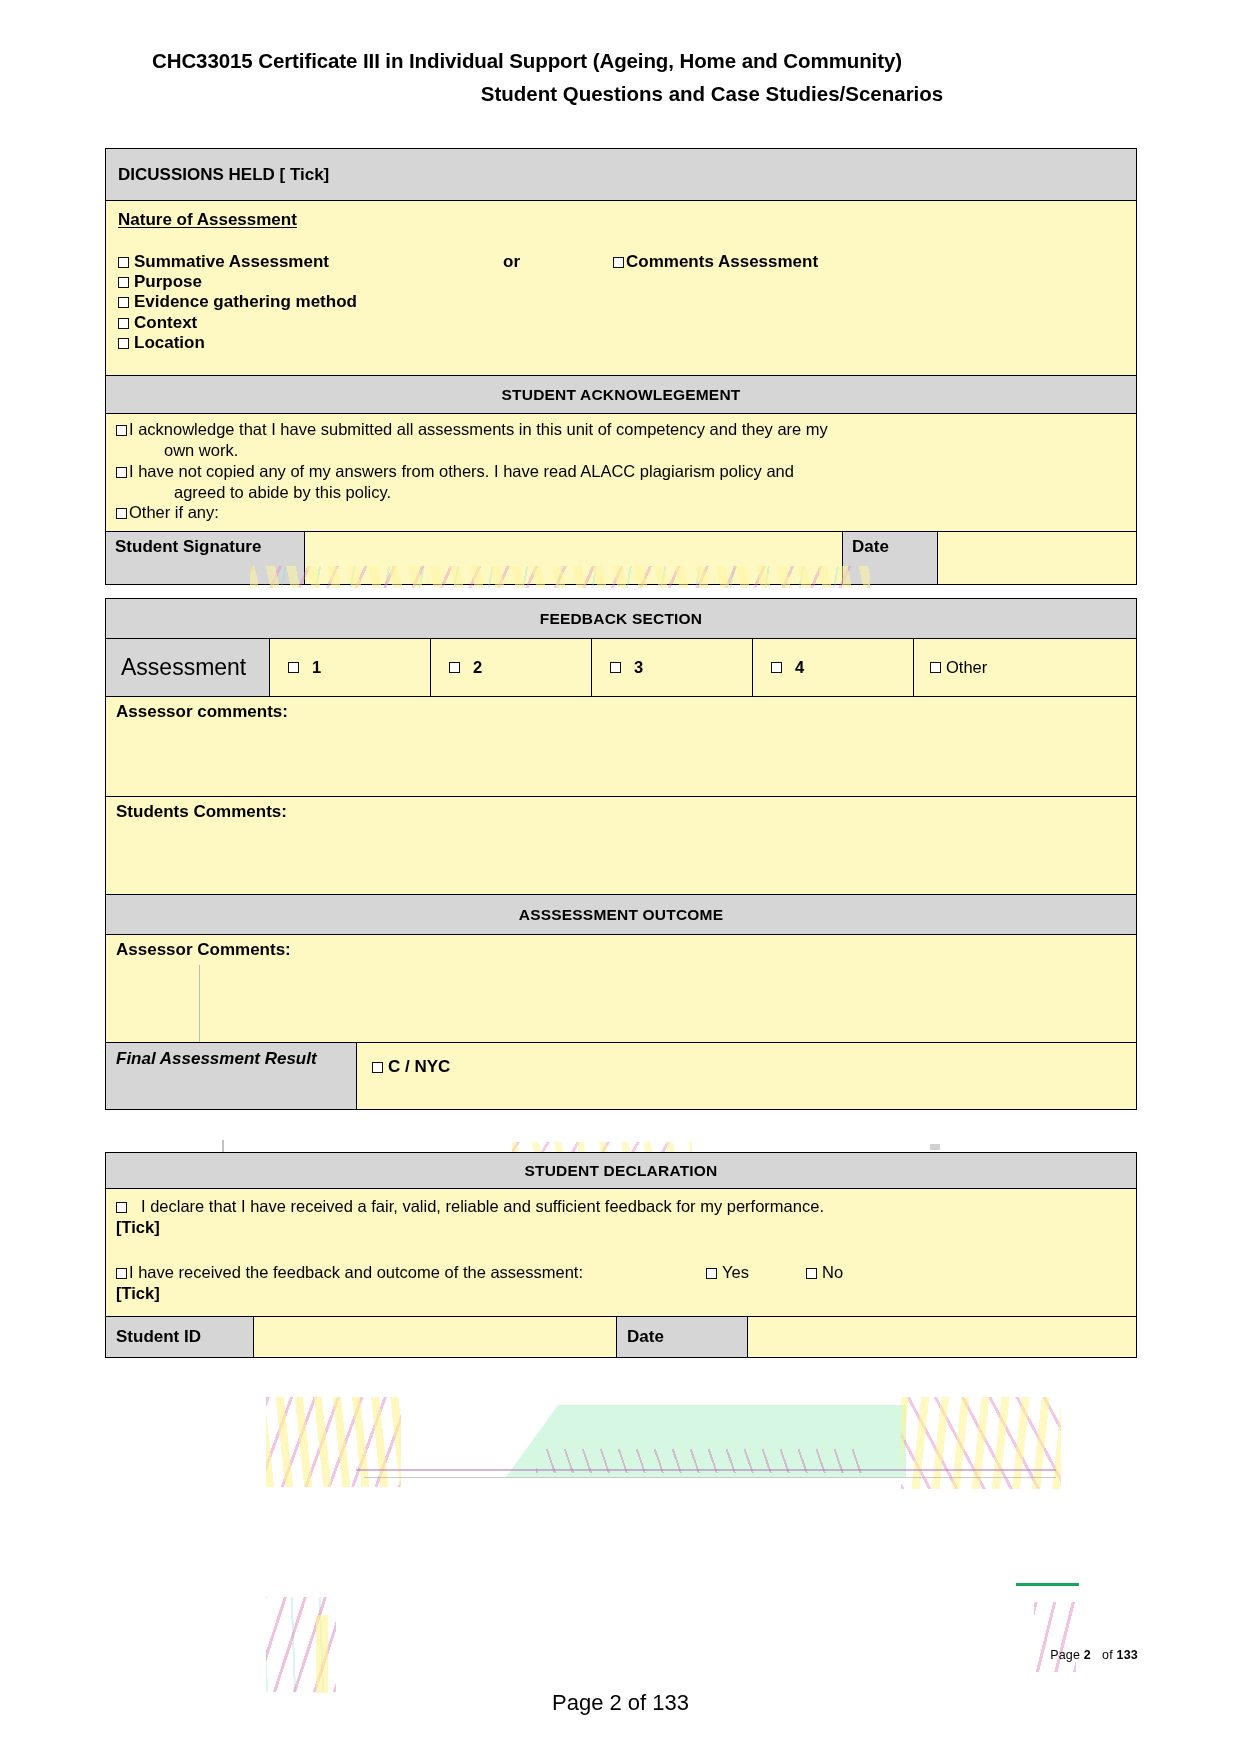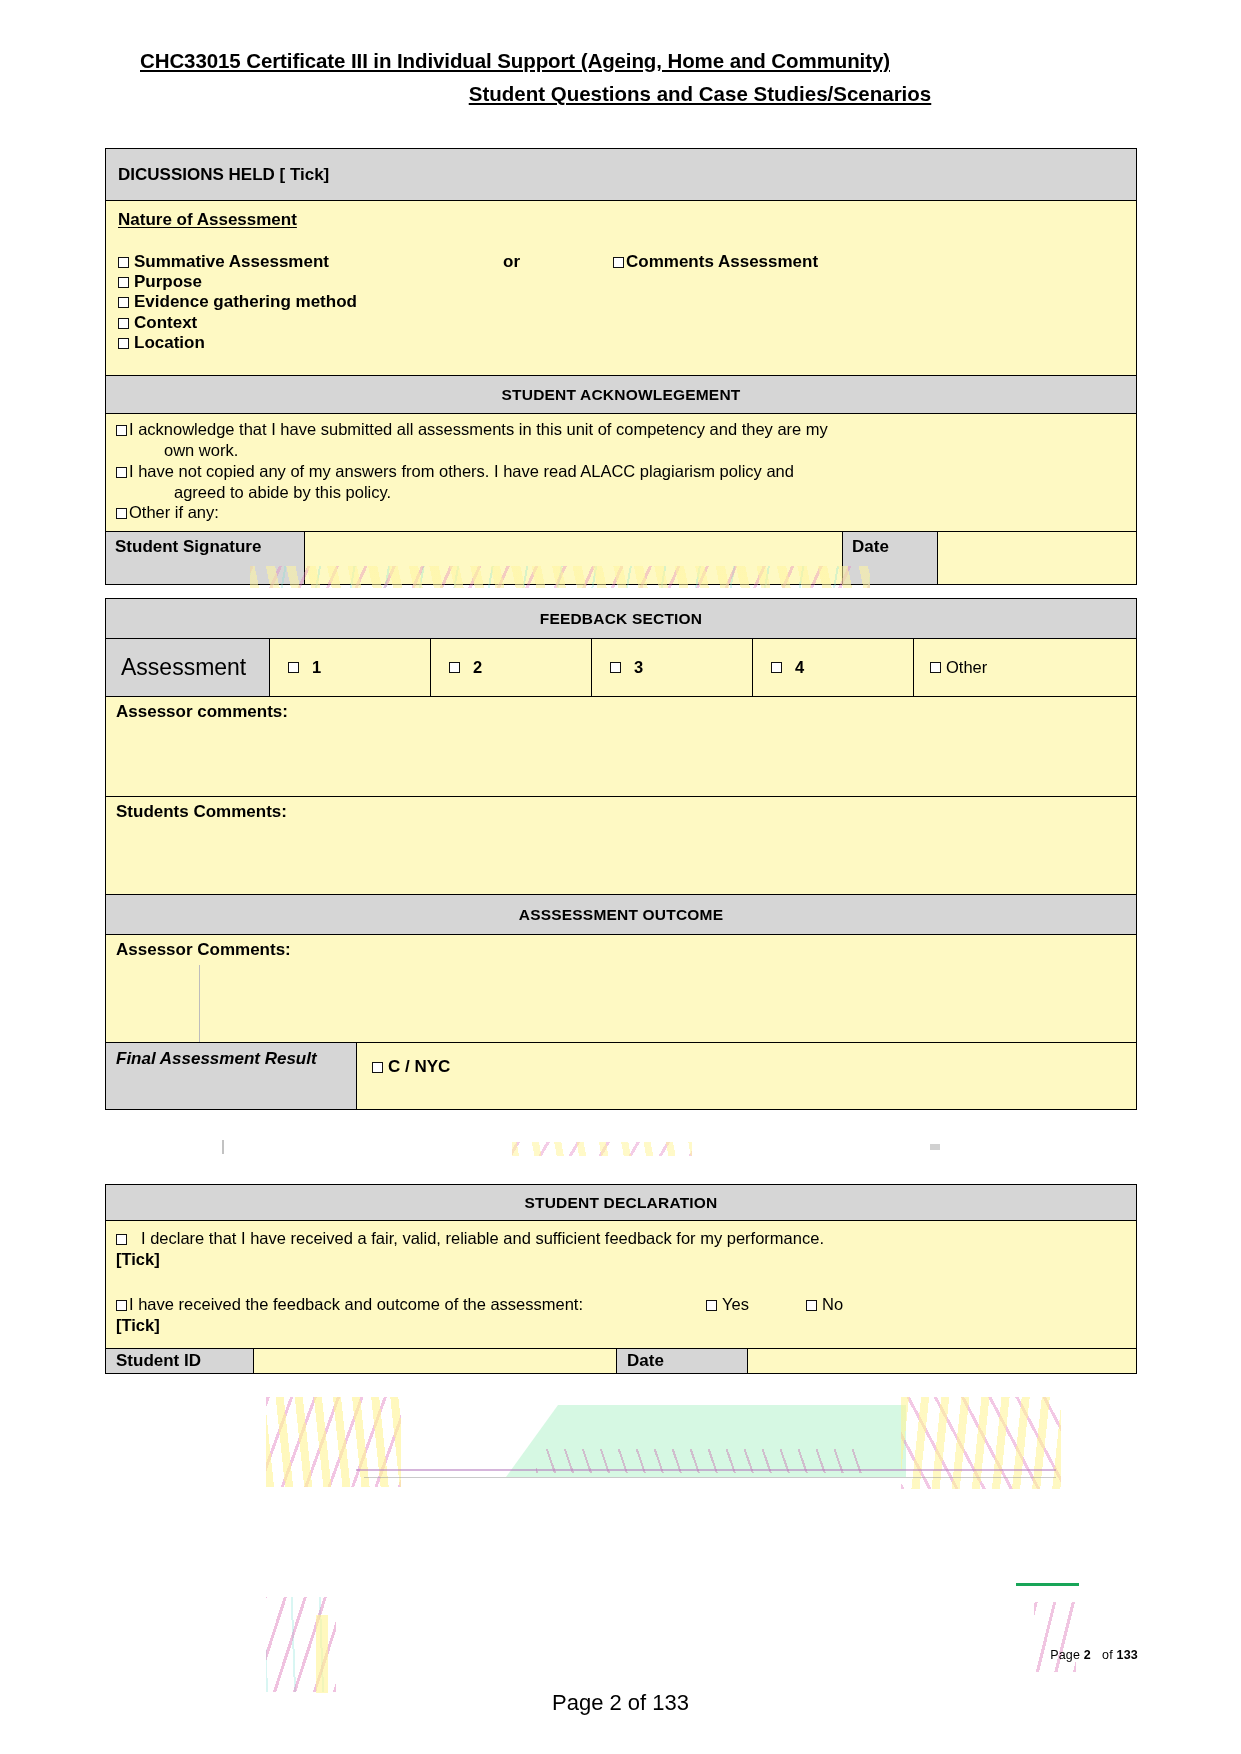--- a/index.html
+++ b/index.html
@@ -19,24 +19,23 @@
   .page {
     position: absolute;
     left: 0; top: 0;
     width: 1241px;
     height: 1754px;
   }
 
   
   .doc-header {
     position: absolute;
-    left: 140px;
+    left: 152px;
     top: 48px;
     width: 950px;
-    text-decoration: underline;
   }
   .doc-title-1 {
     font-size: 20.5px;
     font-weight: bold;
     line-height: 1.28;
     letter-spacing: -0.1px;
   }
   .doc-title-2 {
     font-size: 20.5px;
     font-weight: bold;
@@ -237,21 +236,21 @@
     padding: 6px 0 0 10px;
   }
   #final-value {
     flex: 1;
     font-weight: bold;
     font-size: 17px;
     padding: 14px 0 0 15px;
   }
 
   
-  #block-declaration { top: 1184px; }
+  #block-declaration { top: 1152px; }
   #decl-head {
     height: 36px;
     display: flex;
     align-items: center;
     justify-content: center;
   }
   #decl-body {
     padding: 7px 10px 12px 10px;
     font-size: 16.5px;
     line-height: 1.25;
@@ -263,21 +262,21 @@
     font-size: 16.5px;
   }
   .decl-row2 {
     margin-top: 25px;
     display: flex;
     align-items: baseline;
   }
   .dr-text { width: 590px; }
   .dr-yes { width: 100px; }
   .dr-no { }
-  #sid-row { height: 24px; }
+  #sid-row { height: 40px; }
   #sid-label {
     width: 148px;
     font-weight: bold;
     font-size: 17px;
     display: flex;
     align-items: center;
     padding-left: 10px;
   }
   #sid-value { width: 363px; }
   #sid-date-label {

